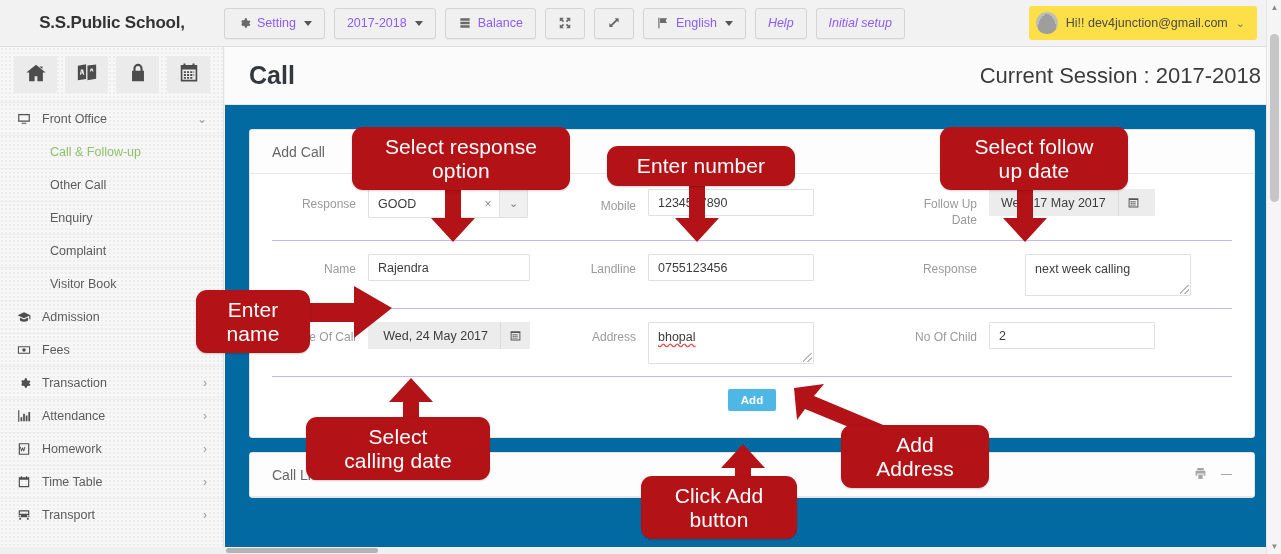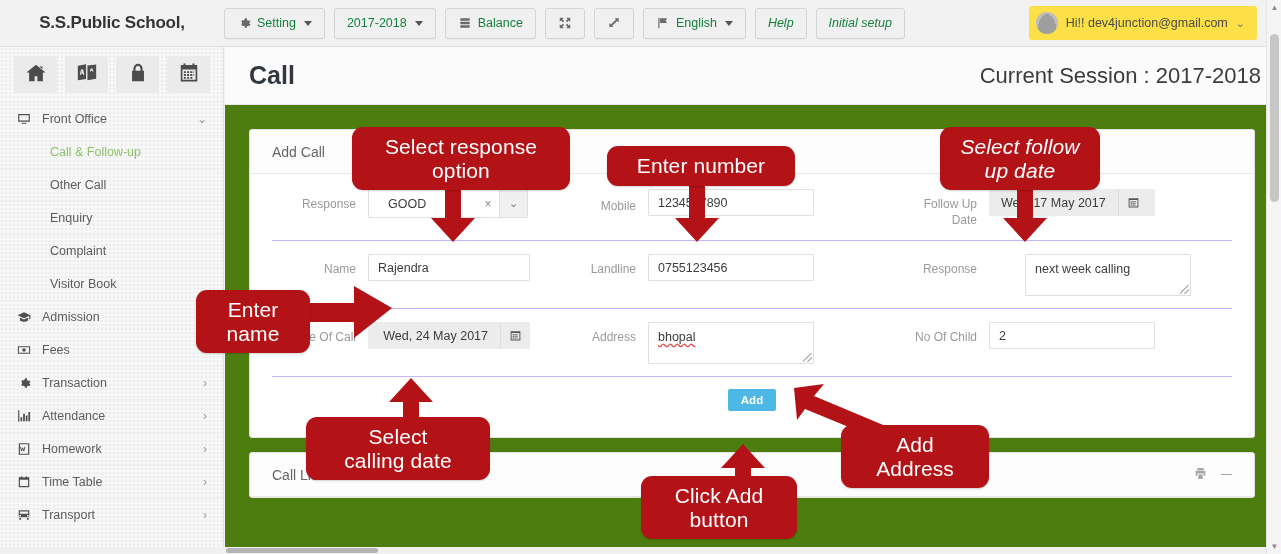--- a/index.html
+++ b/index.html
@@ -23,21 +23,21 @@
   .brand{
     width:224px; flex:0 0 224px; text-align:center;
     font-size:17px; font-weight:bold; color:#333;
     letter-spacing:-.2px;
   }
   .tb-btns{ display:flex; align-items:center; gap:9px; }
   .tb-btn{
     height:31px; background:#f0f0f0;
     border:1px solid #d4d4d4; border-radius:3px;
     display:flex; align-items:center; gap:6px;
-    padding:0 12px; font-size:12.5px; color:#15803d;
+    padding:0 12px; font-size:12.5px; color:#8b5cf6;
     cursor:pointer; white-space:nowrap;
     box-shadow:0 1px 0 rgba(0,0,0,.03);
   }
   .tb-btn.sq{ padding:0; width:40px; justify-content:center; }
   .tb-btn.italic{ font-style:italic; }
   .caret{ width:0;height:0;border-left:4px solid transparent;border-right:4px solid transparent;border-top:5px solid #555; margin-left:2px;}
   .ico{ width:14px; height:14px; display:inline-block; flex:0 0 14px; }
   .ico svg{ display:block; width:14px; height:14px; fill:#6a6a6a; }
   .user-chip{
     margin-left:auto; margin-right:24px;
@@ -74,21 +74,21 @@
   .mi .mico svg{ width:14px;height:14px; fill:#4f4f4f; }
   .mi .lbl{ margin-left:7px; }
   .mi .arr{ margin-left:auto; color:#9a9a9a; font-size:12px; }
   .mi.sub{ padding-left:50px; }
   .mi.sub .lbl{ margin-left:0; }
   .mi.active .lbl{ color:#8fc26b; }
 
   
   .main{
     position:absolute; left:225px; top:47px; width:1056px; height:507px;
-    background:#4d7c0f; overflow:hidden;
+    background:#0369a1; overflow:hidden;
   }
   .pagehead{
     height:58px; border-bottom:1px solid #e7e7e7;
     display:flex; align-items:center; justify-content:space-between;
     padding:0 20px 0 24px; background:#fbfbfb;
   }
   .pagetitle{ font-size:25px; font-weight:bold; color:#33383e; }
   .session{ font-size:22px; color:#3b3b3b; }
 
   .panel{
@@ -374,21 +374,21 @@
     <div class="panel-head">
       <span>Add Call</span>
     </div>
 
     <div class="panel-body">
 
       <div class="frow">
         <div class="fgroup" style="width:296px;">
           <div class="flabel" style="width:96px;">Response</div>
           <div class="fctl">
-            <div class="select2" style="width:160px;padding-left:10px;">
+            <div class="select2" style="width:160px;">
               <span class="val">GOOD</span>
               <span class="clr">×</span>
               <span class="dd">⌄</span>
             </div>
           </div>
         </div>
         <div class="fgroup" style="width:335px;align-items:center;">
           <div class="flabel" style="width:80px;">Mobile</div>
           <div class="fctl">
             <div class="inp" style="width:166px;">1234567890</div>
@@ -510,21 +510,21 @@
 <div class="anno" style="left:607px; top:146px;">
   <div class="bub" style="width:188px;">Enter number</div>
 </div>
 
 <div class="arrow-down" style="left:1000px; top:182px;">
   <svg width="50" height="62" viewBox="0 0 50 62">
       <path d="M17 0h16v36h14L25 60 3 36h14z" fill="#b31217"></path>
     </svg>
 </div>
 <div class="anno" style="left:940px; top:127px;">
-  <div class="bub" style="width:160px;font-style:italic;">Select follow
+  <div class="bub" style="width:188px;">Select follow
 up date</div>
 </div>
 
 <div class="arrow-diag" style="left:292px; top:286px;">
   <svg width="104" height="54" viewBox="0 0 104 54">
       <path d="M0 36 L62 36 L62 52 L100 22 L62 0 L62 17 L0 17 Z" fill="#b31217"></path>
     </svg>
 </div>
 <div class="anno" style="left:196px; top:290px;">
   <div class="bub" style="width:114px;">Enter

